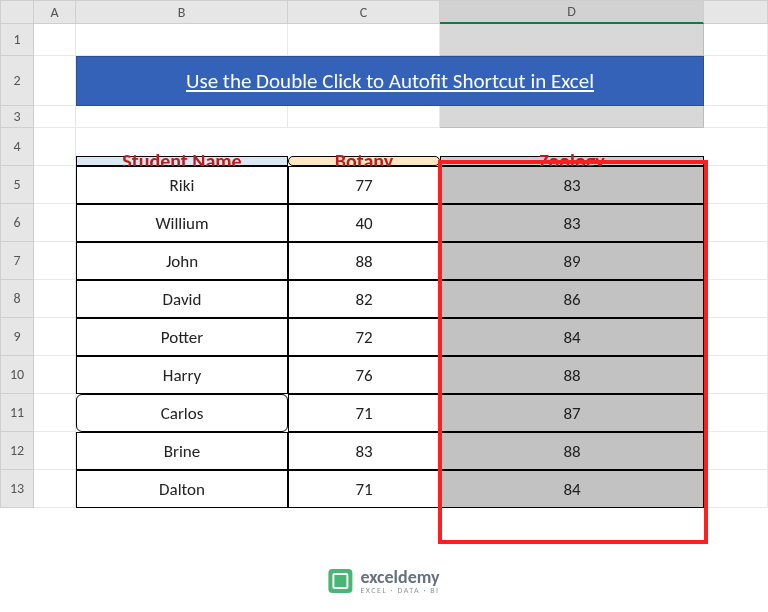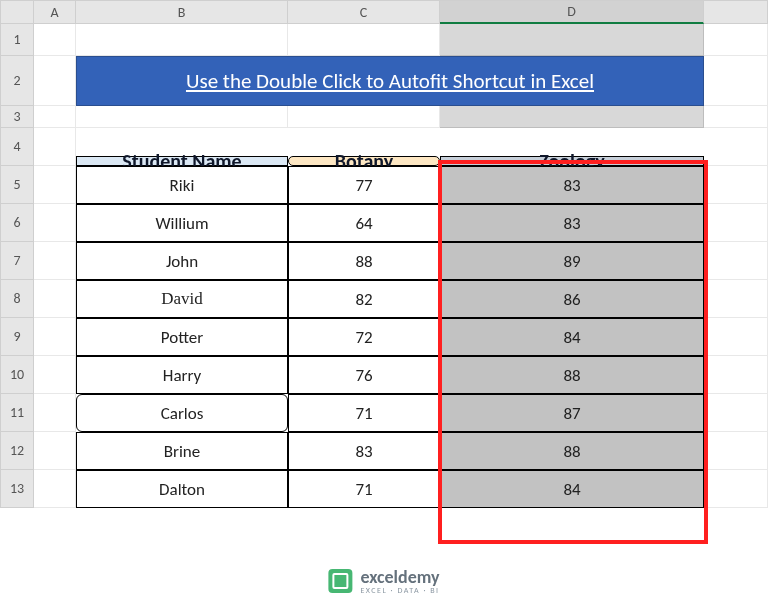--- a/index.html
+++ b/index.html
@@ -56,21 +56,21 @@
     align-items: center;
     justify-content: center;
     border: 1px solid #2a4e8f;
     text-decoration: underline;
   }
   .th-cell {
     background: #dbe8f4;
     border: 1.5px solid #000;
     font-size: 20px;
     font-weight: bold;
-    color: #0f172a;
+    color: #b91c1c;
     display: flex;
     align-items: center;
     justify-content: center;
     margin-top: 28px;
   }
   .th-cell.c2 { background: #fde7c3; border-radius: 18px; }
   .th-cell.c3 { background: #c6cfd9; }
   .td-cell {
     border: 1.2px solid #000;
     font-size: 17px;
@@ -163,32 +163,32 @@
   <div class="cell" style="grid-column:6;grid-row:5;"></div>
 
   <div class="cell" style="grid-column:2;grid-row:6;"></div>
   <div class="td-cell" style="grid-column:3;grid-row:6;">Riki</div>
   <div class="td-cell" style="grid-column:4;grid-row:6;">77</div>
   <div class="td-cell sel" style="grid-column:5;grid-row:6;">83</div>
   <div class="cell" style="grid-column:6;grid-row:6;"></div>
 
   <div class="cell" style="grid-column:2;grid-row:7;"></div>
   <div class="td-cell" style="grid-column:3;grid-row:7;">Willium</div>
-  <div class="td-cell" style="grid-column:4;grid-row:7;">64</div>
+  <div class="td-cell" style="grid-column:4;grid-row:7;">40</div>
   <div class="td-cell sel" style="grid-column:5;grid-row:7;">83</div>
   <div class="cell" style="grid-column:6;grid-row:7;"></div>
 
   <div class="cell" style="grid-column:2;grid-row:8;"></div>
   <div class="td-cell" style="grid-column:3;grid-row:8;">John</div>
   <div class="td-cell" style="grid-column:4;grid-row:8;">88</div>
   <div class="td-cell sel" style="grid-column:5;grid-row:8;">89</div>
   <div class="cell" style="grid-column:6;grid-row:8;"></div>
 
   <div class="cell" style="grid-column:2;grid-row:9;"></div>
-  <div class="td-cell" style="grid-column:3;grid-row:9;font-family:Liberation Serif, serif;">David</div>
+  <div class="td-cell" style="grid-column:3;grid-row:9;">David</div>
   <div class="td-cell" style="grid-column:4;grid-row:9;">82</div>
   <div class="td-cell sel" style="grid-column:5;grid-row:9;">86</div>
   <div class="cell" style="grid-column:6;grid-row:9;"></div>
 
   <div class="cell" style="grid-column:2;grid-row:10;"></div>
   <div class="td-cell" style="grid-column:3;grid-row:10;">Potter</div>
   <div class="td-cell" style="grid-column:4;grid-row:10;">72</div>
   <div class="td-cell sel" style="grid-column:5;grid-row:10;">84</div>
   <div class="cell" style="grid-column:6;grid-row:10;"></div>
 

